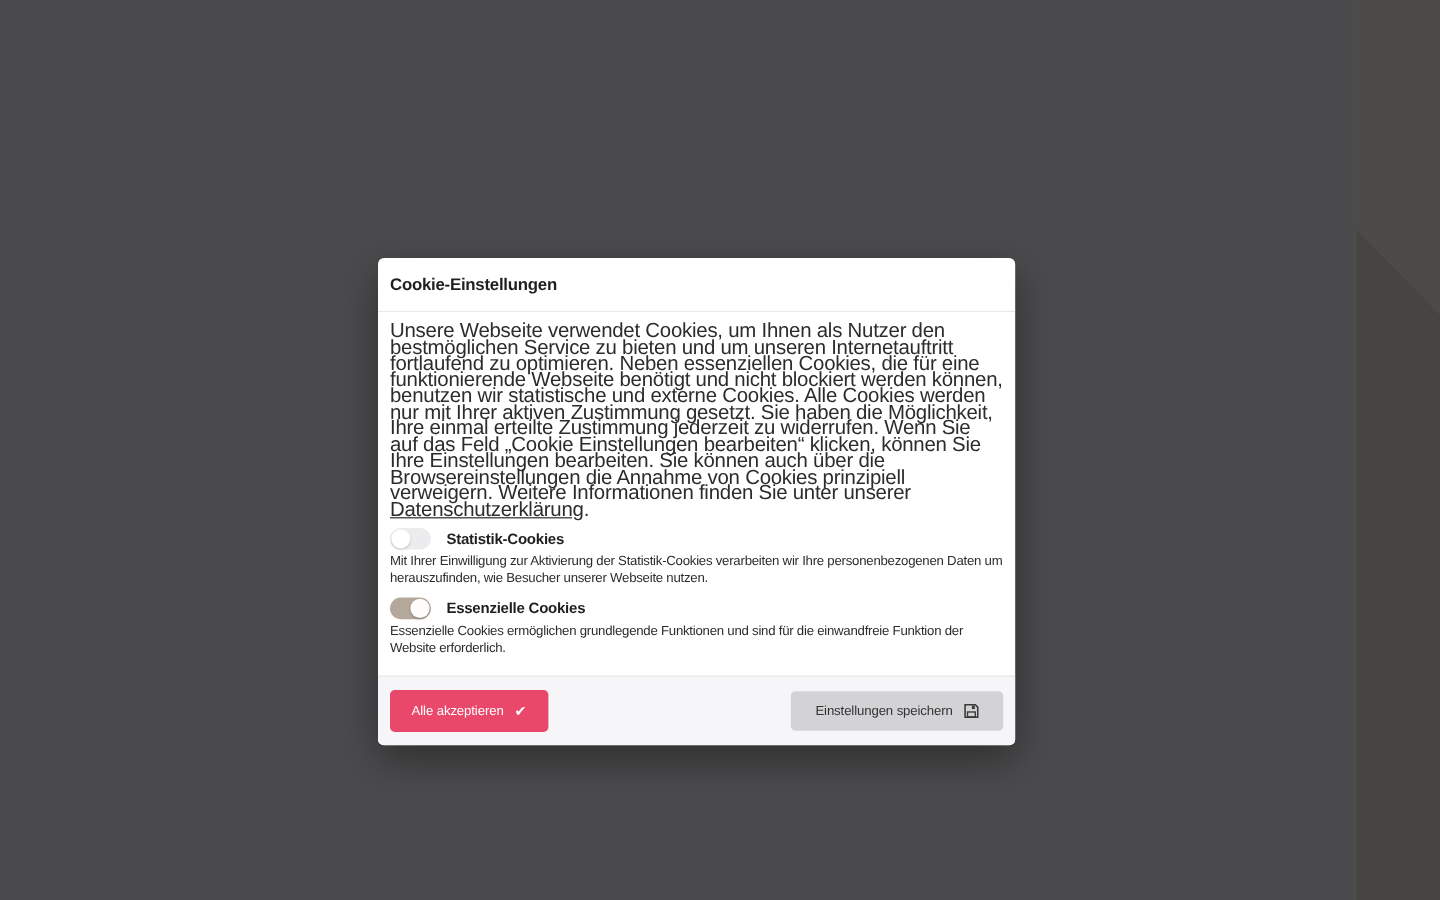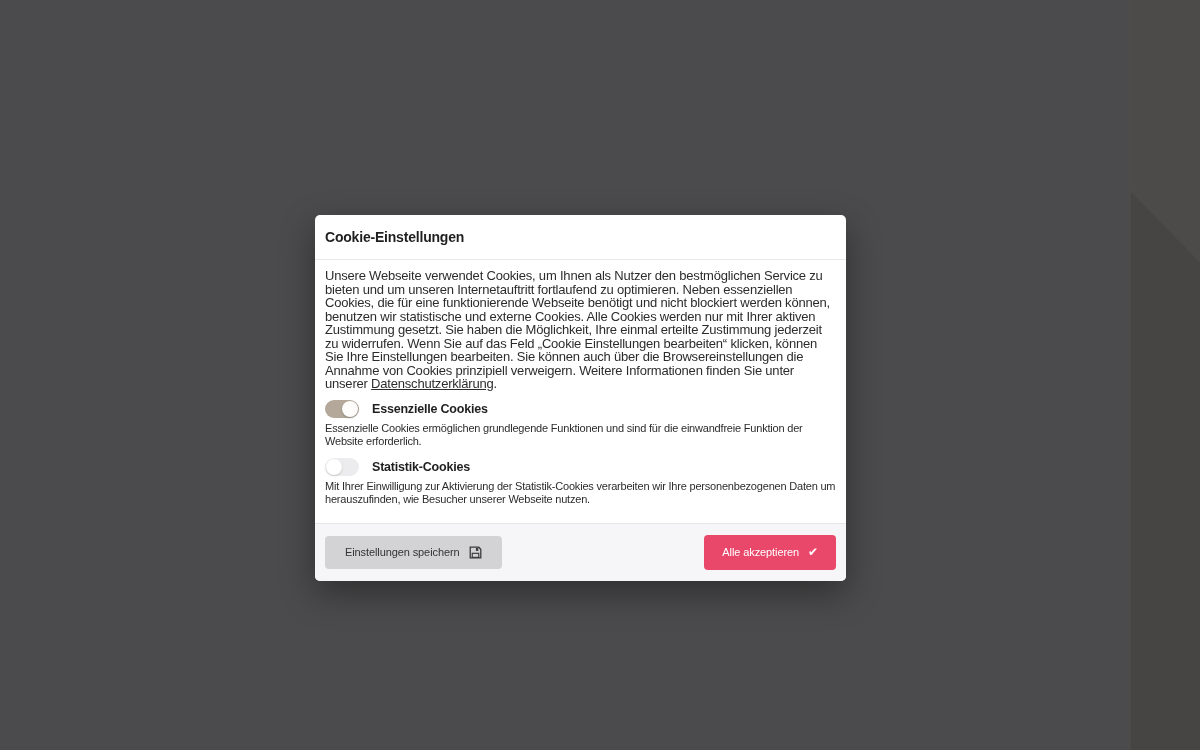--- a/index.html
+++ b/index.html
@@ -10,21 +10,21 @@
     clip-path:polygon(0 25.5%,100% 35%,100% 100%,0 100%);}
   .bg-band-edge{position:absolute;top:0;left:-1px;width:2px;height:100%;background:#504e49;opacity:.5;}
 
   .dialog{position:absolute;left:315px;top:215px;width:531px;border-radius:5px;
     background:#ffffff;box-shadow:0 12px 34px rgba(0,0,0,.38);overflow:hidden;}
   .dialog-header{height:44px;display:flex;align-items:center;padding:0 10px;
     border-bottom:1px solid #e9e9e9;}
   .dialog-title{font-size:14px;font-weight:700;color:#1f1f1f;letter-spacing:-.2px;}
 
   .dialog-body{padding:9px 10px 16px 10px;}
-  .intro{font-size:13px;line-height:13.5px;color:#2c2c2c;letter-spacing:-.2px;}
+  .intro{font-size:17px;line-height:13.5px;color:#2c2c2c;letter-spacing:-.2px;}
   .intro a{color:#2c2c2c;text-decoration:underline;cursor:pointer;}
 
   .section{margin-top:9px;}
   .section-head{display:flex;align-items:center;gap:13px;margin-top:8px;}
   .section-title{font-size:12.5px;font-weight:700;color:#1f1f1f;letter-spacing:-.2px;}
   .section-desc{font-size:11px;line-height:13.5px;color:#2c2c2c;letter-spacing:-.2px;margin-top:4px;}
 
   .toggle{position:relative;width:34px;height:18px;border-radius:9px;flex:0 0 auto;cursor:pointer;}
   .toggle .knob{position:absolute;top:1px;width:16px;height:16px;border-radius:50%;
     background:#fdfcfa;box-shadow:0 1px 2px rgba(0,0,0,.25);}
@@ -58,49 +58,49 @@
     <span class="dialog-title">Cookie-Einstellungen</span>
   </div>
 
   <div class="dialog-body">
     <div class="intro">
       <span>Unsere Webseite verwendet Cookies, um Ihnen als Nutzer den bestmöglichen Service zu bieten und um unseren Internetauftritt fortlaufend zu optimieren. Neben essenziellen Cookies, die für eine funktionierende Webseite benötigt und nicht blockiert werden können, benutzen wir statistische und externe Cookies. Alle Cookies werden nur mit Ihrer aktiven Zustimmung gesetzt. Sie haben die Möglichkeit, Ihre einmal erteilte Zustimmung jederzeit zu widerrufen. Wenn Sie auf das Feld „Cookie Einstellungen bearbeiten“ klicken, können Sie Ihre Einstellungen bearbeiten. Sie können auch über die Browsereinstellungen die Annahme von Cookies prinzipiell verweigern. Weitere Informationen finden Sie unter unserer </span><a>Datenschutzerklärung</a><span>.</span>
     </div>
 
     <div class="section">
       <div class="section-head">
+        <div class="toggle off">
+          <div class="knob"></div>
+        </div>
+        <span class="section-title">Statistik-Cookies</span>
+      </div>
+      <div class="section-desc">Mit Ihrer Einwilligung zur Aktivierung der Statistik-Cookies verarbeiten wir Ihre personenbezogenen Daten um herauszufinden, wie Besucher unserer Webseite nutzen.</div>
+    </div>
+
+    <div class="section">
+      <div class="section-head">
         <div class="toggle on">
           <div class="knob"></div>
         </div>
         <span class="section-title">Essenzielle Cookies</span>
       </div>
       <div class="section-desc">Essenzielle Cookies ermöglichen grundlegende Funktionen und sind für die einwandfreie Funktion der Website erforderlich.</div>
     </div>
-
-    <div class="section">
-      <div class="section-head">
-        <div class="toggle off">
-          <div class="knob"></div>
-        </div>
-        <span class="section-title">Statistik-Cookies</span>
-      </div>
-      <div class="section-desc">Mit Ihrer Einwilligung zur Aktivierung der Statistik-Cookies verarbeiten wir Ihre personenbezogenen Daten um herauszufinden, wie Besucher unserer Webseite nutzen.</div>
-    </div>
   </div>
 
   <div class="dialog-footer">
+    <button class="btn btn-accept">
+      <span>Alle akzeptieren</span>
+      <span class="check">✔</span>
+    </button>
     <button class="btn btn-save">
       <span>Einstellungen speichern</span>
       <span>
         <svg class="save-icon-svg" width="13" height="13" viewBox="0 0 16 16">
           <path d="M1.5 1.5 H12 L14.5 4 V14.5 H1.5 Z" fill="none" stroke="#3a3a3a" stroke-width="1.6"></path>
           <rect x="8.5" y="2.5" width="3" height="3.5" fill="#3a3a3a"></rect>
           <rect x="4" y="9" width="8" height="5" fill="none" stroke="#3a3a3a" stroke-width="1.4"></rect>
         </svg>
       </span>
     </button>
-    <button class="btn btn-accept">
-      <span>Alle akzeptieren</span>
-      <span class="check">✔</span>
-    </button>
   </div>
 
 </div>
 
 </body></html>

